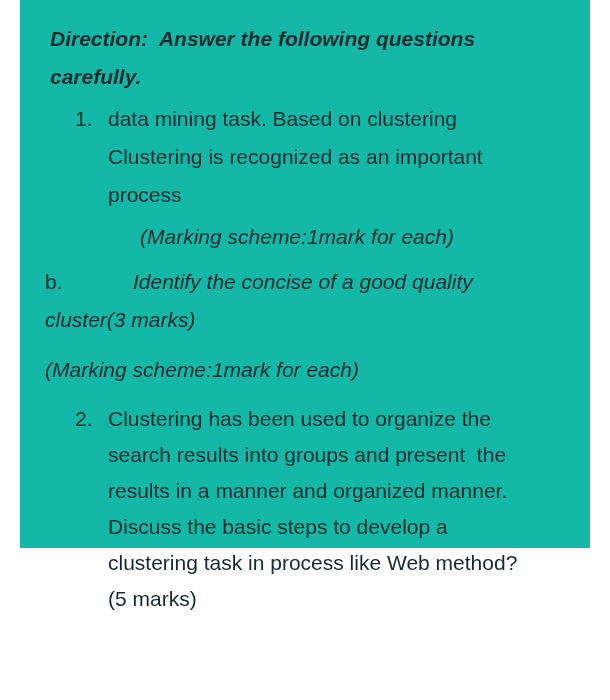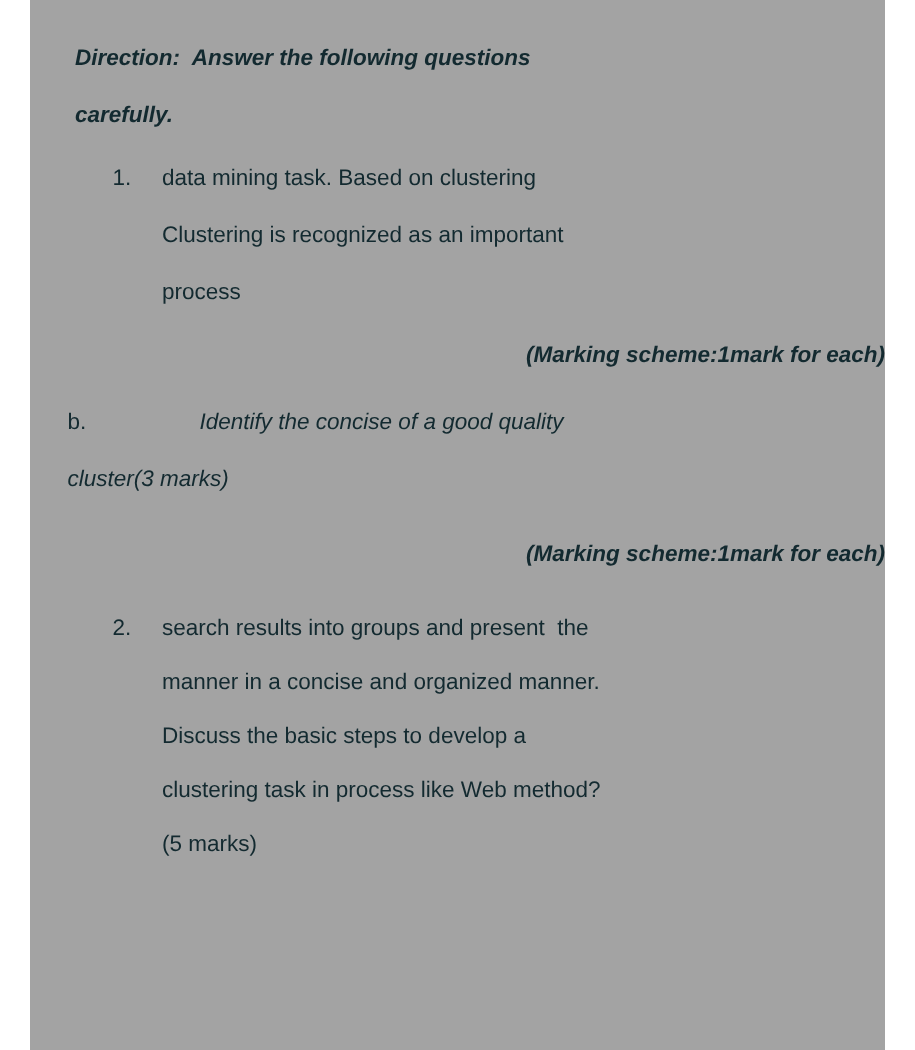--- a/index.html
+++ b/index.html
@@ -15,24 +15,24 @@
     position: relative;
     width: 610px;
     height: 700px;
     background: #ffffff;
   }
   .card {
     position: absolute;
     left: 20px;
     top: 0;
     width: 570px;
-    height: 700px;
-    background: #a3a3a3;
+    height: 548px;
+    background: #14b8a6;
     color: #132a30;
-    font-size: 15px;
+    font-size: 21px;
     line-height: 38px;
   }
   .line { white-space: pre-wrap; }
 
   .heading {
     margin: 20px 0 0 30px;
     font-weight: bold;
     font-style: italic;
   }
 
@@ -51,23 +51,22 @@
   }
   .part .part-marker {
     display: inline-block;
     width: 88px;
     font-style: normal;
     white-space: pre;
   }
   .part-b-text { font-style: italic; }
 
   .marking {
-    font-weight: bold;
+    font-weight: normal;
     font-style: italic;
-    text-align: right;
   }
   .marking-a { margin: 4px 0 0 120px; }
   .marking-b { margin: 12px 0 0 25px; }
 
   .q2 { margin-top: 12px; line-height: 36px; }
 </style>
 </head>
 <body>
 
 <div class="page">
@@ -93,22 +92,23 @@
     <div class="part">
       <div class="line"><span class="part-marker">b.</span><span class="part-b-text">Identify the concise of a good quality</span></div>
       <div class="line part-b-text">cluster(3 marks)</div>
     </div>
 
     <div class="marking marking-b line">(Marking scheme:1mark for each)</div>
 
     <div class="list-item q2">
       <span class="marker">2.</span>
       <span class="body">
+        <span class="line" style="display:block">Clustering has been used to organize the</span>
         <span class="line" style="display:block">search results into groups and present  the</span>
-        <span class="line" style="display:block">manner in a concise and organized manner.</span>
+        <span class="line" style="display:block">results in a manner and organized manner.</span>
         <span class="line" style="display:block">Discuss the basic steps to develop a</span>
         <span class="line" style="display:block">clustering task in process like Web method?</span>
         <span class="line" style="display:block">(5 marks)</span>
       </span>
     </div>
 
   </div>
 </div>
 
 </body></html>

